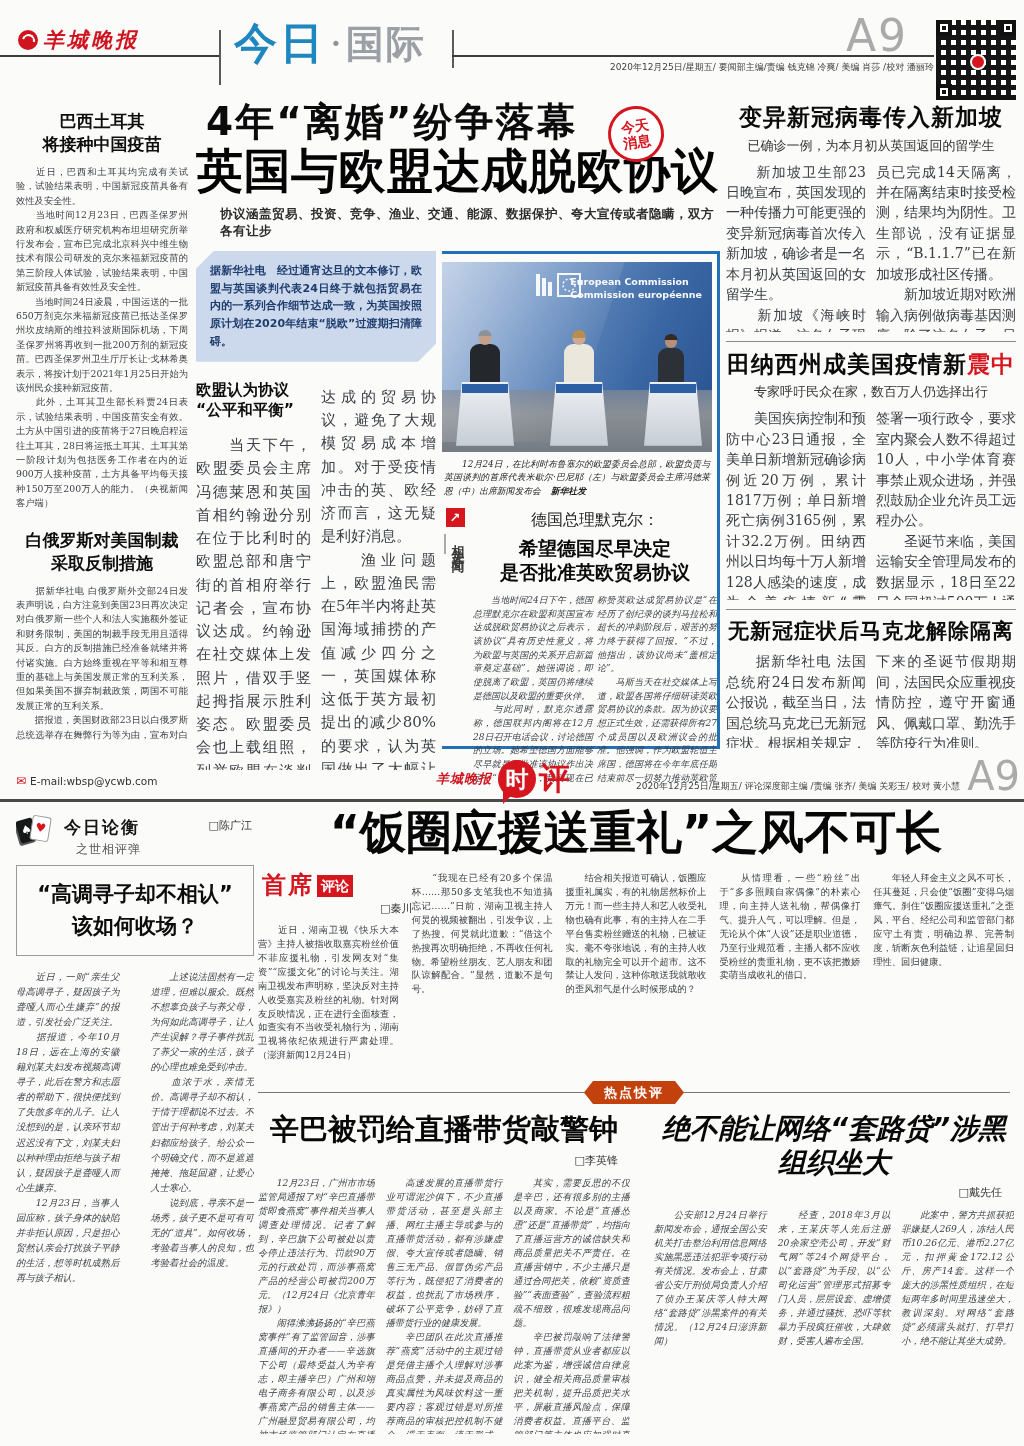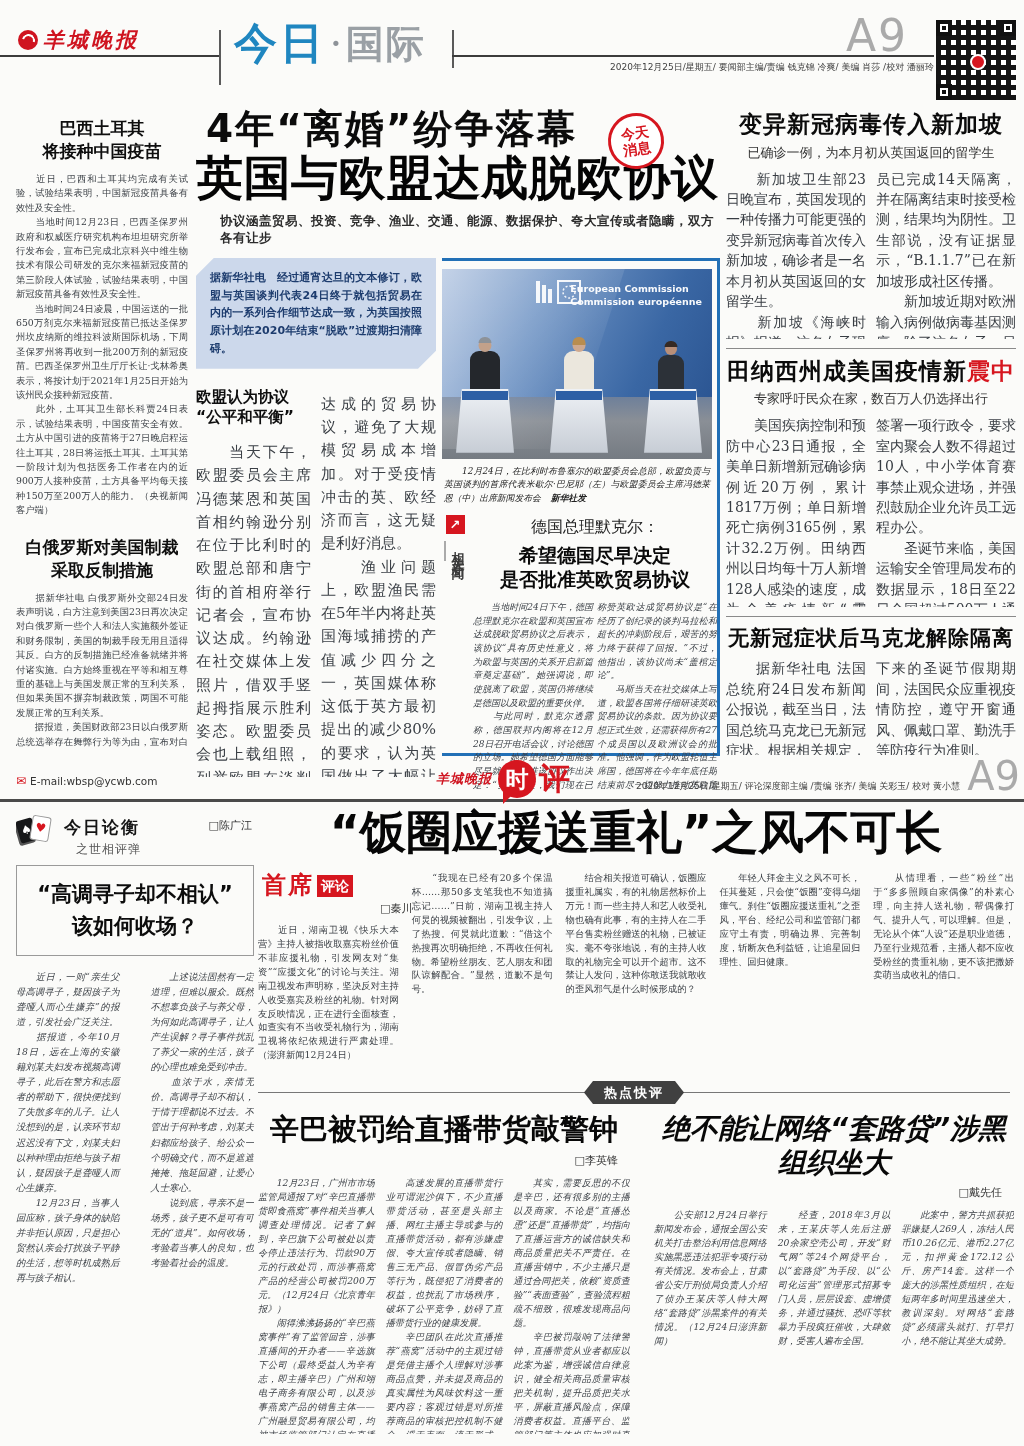--- a/index.html
+++ b/index.html
@@ -26,21 +26,21 @@
   .dl{position:absolute;left:416px;top:61px;width:518px;text-align:right;font-size:9px;color:#3f3f3f;
       font-family:"DejaVu Sans","Liberation Sans",sans-serif;}
   .qr{position:absolute;left:936px;top:20px;width:80px;height:80px;background:
       repeating-linear-gradient(0deg,#151515 0 5px,transparent 5px 10px),
       repeating-linear-gradient(90deg,#151515 0 5px,#fff 5px 10px);}
   .qm{position:absolute;width:16px;height:16px;border:4px solid #111;background:#fff;box-sizing:border-box;}
   .qm::after{content:"";position:absolute;left:2px;top:2px;width:4px;height:4px;background:#111;}
   .qm.tl{left:0;top:0}.qm.tr{right:0;top:0}.qm.bl{left:0;bottom:0}
   .qdot{position:absolute;left:34px;top:34px;width:12px;height:12px;border-radius:50%;background:#d6161f;border:2px solid #fff;}
   
-  .intl{position:absolute;left:0;top:107px;width:1024px;height:650px;}
+  .intl{position:absolute;left:0;top:100px;width:1024px;height:650px;}
   .ileft{position:absolute;left:16px;top:10px;width:172px;height:634px;overflow:hidden;}
   .atitle{font:bold 17px/1.35 "DejaVu Sans","Liberation Sans",sans-serif;text-align:center;white-space:pre-line;color:#0e0e0e;margin-bottom:9px;}
   .body{font-size:9.3px;line-height:1.55;text-align:justify;white-space:pre-line;color:#3a3f45;}
   .art2{margin-top:18px;}
   .imain{position:absolute;left:196px;top:0;width:524px;height:650px;}
   .h1a{font:bold 39px/1.12 "DejaVu Sans","Liberation Sans",sans-serif;color:#0b0b0b;letter-spacing:2px;padding-left:10px;}
   .h1b{font:bold 47px/1.14 "DejaVu Sans","Liberation Sans",sans-serif;color:#040404;letter-spacing:0.5px;}
   .today{position:absolute;right:56px;top:6px;width:50px;height:50px;border:3px solid #d6161f;border-radius:50%;
     background:#fff;color:#d6161f;display:flex;align-items:center;justify-content:center;text-align:center;
     font:bold 14px/1.15 "DejaVu Sans","Liberation Sans",sans-serif;white-space:pre-line;transform:rotate(-8deg);z-index:3;}
@@ -127,21 +127,21 @@
   .chief-t{font:bold 46px/1.15 "DejaVu Sans","Liberation Sans",sans-serif;color:#060606;text-align:center;}
   .chief-body{position:relative;margin-top:12px;height:198px;}
   .chief-badge{position:absolute;left:4px;top:2px;display:flex;align-items:flex-end;gap:3px;}
   .cb1{font:bold 24px/1 "DejaVu Sans","Liberation Sans",sans-serif;color:#d6161f;letter-spacing:2px;}
   .cb2{font:bold 14px/1 "DejaVu Sans","Liberation Sans",sans-serif;color:#fff;background:#d6161f;padding:4px 4px;}
   .chief-author{position:absolute;left:122px;top:30px;font:11px "DejaVu Sans",sans-serif;color:#333;}
   .chief-cols{display:flex;gap:13px;height:100%;overflow:hidden;}
   .chief-col{flex:1;font-size:9.3px;line-height:1.5;text-align:justify;white-space:pre-line;color:#383d43;}
   .chief-col.first{padding-top:52px;}
   .hotline{position:absolute;left:258px;top:286px;width:752px;border-top:1px solid #777;}
-  .hotbanner{position:absolute;left:50%;top:-12px;transform:translateX(-50%);background:#404040;color:#fff;
+  .hotbanner{position:absolute;left:50%;top:-12px;transform:translateX(-50%);background:#c2410c;color:#fff;
     font:bold 13px/1 "DejaVu Sans","Liberation Sans",sans-serif;padding:5px 20px;letter-spacing:2px;
     clip-path:polygon(9px 0,calc(100% - 9px) 0,100% 50%,calc(100% - 9px) 100%,9px 100%,0 50%);}
   .botarts{position:absolute;left:258px;top:306px;width:756px;height:334px;display:flex;gap:24px;}
   .xin{width:372px;}.tlart{flex:1;}
   .bat{font:bold 29px/1.2 "DejaVu Sans","Liberation Sans",sans-serif;text-align:center;color:#080808;}
   .tlart .bat{font-size:28px;font-style:italic;}
   .ba-author{text-align:right;font:11px "DejaVu Sans",sans-serif;color:#333;margin:6px 12px 8px 0;}
   .bacols{display:flex;gap:11px;height:258px;overflow:hidden;}
   .bacol{flex:1;font-size:9.2px;font-style:italic;line-height:1.52;text-align:justify;white-space:pre-line;color:#3a3f45;}
 </style>
@@ -352,22 +352,22 @@
       <div class="chief-body">
         <div class="chief-badge">
           <span class="cb1">首席</span>
           <span class="cb2">评论</span>
         </div>
         <div class="chief-author">□秦川</div>
         <div class="chief-cols">
           <div class="chief-col first">　　近日，湖南卫视《快乐大本营》主持人被指收取嘉宾粉丝价值不菲应援礼物，引发网友对“集资”“应援文化”的讨论与关注。湖南卫视发布声明称，坚决反对主持人收受嘉宾及粉丝的礼物。针对网友反映情况，正在进行全面核查，如查实有不当收受礼物行为，湖南卫视将依纪依规进行严肃处理。（澎湃新闻12月24日）</div>
           <div class="chief-col">　　“我现在已经有20多个保温杯……那50多支笔我也不知道搞忘记……”日前，湖南卫视主持人何炅的视频被翻出，引发争议，上了热搜。何炅就此道歉：“借这个热搜再次明确拒绝，不再收任何礼物。希望粉丝朋友、艺人朋友和团队谅解配合。”显然，道歉不是句号。</div>
           <div class="chief-col">　　结合相关报道可确认，饭圈应援重礼属实，有的礼物居然标价上万元！而一些主持人和艺人收受礼物也确有此事，有的主持人在二手平台售卖粉丝赠送的礼物，已被证实。毫不夸张地说，有的主持人收取的礼物完全可以开个超市。这不禁让人发问，这种你敢送我就敢收的歪风邪气是什么时候形成的？</div>
+          <div class="chief-col">　　从情理看，一些“粉丝”出于“多多照顾自家偶像”的朴素心理，向主持人送礼物，帮偶像打气、提升人气，可以理解。但是，无论从个体“人设”还是职业道德，乃至行业规范看，主播人都不应收受粉丝的贵重礼物，更不该把撒娇卖萌当成收礼的借口。</div>
           <div class="chief-col">　　年轻人拜金主义之风不可长，任其蔓延，只会使“饭圈”变得乌烟瘴气。刹住“饭圈应援送重礼”之歪风，平台、经纪公司和监管部门都应守土有责，明确边界、完善制度，斩断灰色利益链，让追星回归理性、回归健康。</div>
-          <div class="chief-col">　　从情理看，一些“粉丝”出于“多多照顾自家偶像”的朴素心理，向主持人送礼物，帮偶像打气、提升人气，可以理解。但是，无论从个体“人设”还是职业道德，乃至行业规范看，主播人都不应收受粉丝的贵重礼物，更不该把撒娇卖萌当成收礼的借口。</div>
         </div>
       </div>
     </div>
 
     <div class="hotline">
       <div class="hotbanner">热点快评</div>
     </div>
 
     <div class="botarts">
       <div class="xin">

